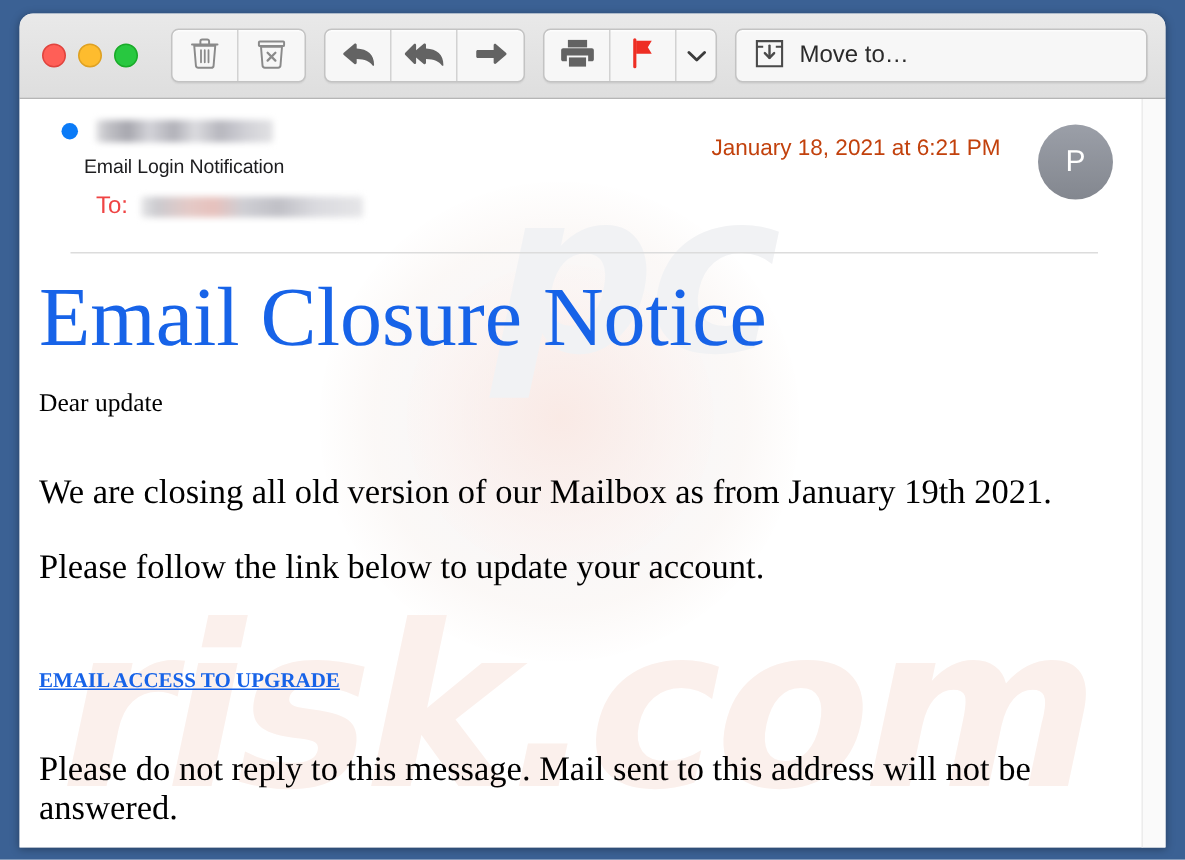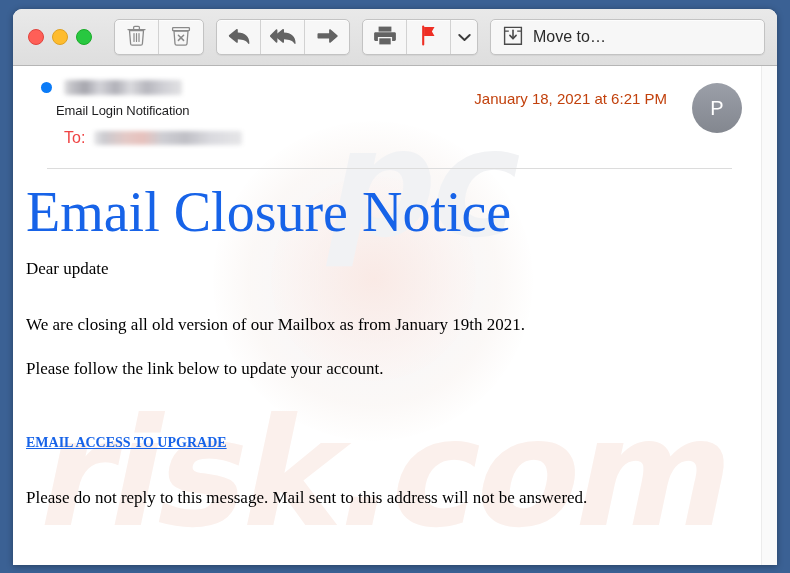--- a/index.html
+++ b/index.html
@@ -271,21 +271,21 @@
     margin: 14px 0 0 0;
     line-height: 1.05;
   }
 
   #greeting {
     font-size: 17px;
     margin: 17px 0 0 0;
   }
 
   .body-para {
-    font-size: 17px;
+    font-size: 23px;
     margin: 0;
   }
   #para-1 { margin-top: 36px; }
   #para-2 { margin-top: 24px; }
   #para-3 { margin-top: 37px; }
 
   #cta-link {
     display: inline-block;
     margin-top: 56px;
     font-size: 14px;

